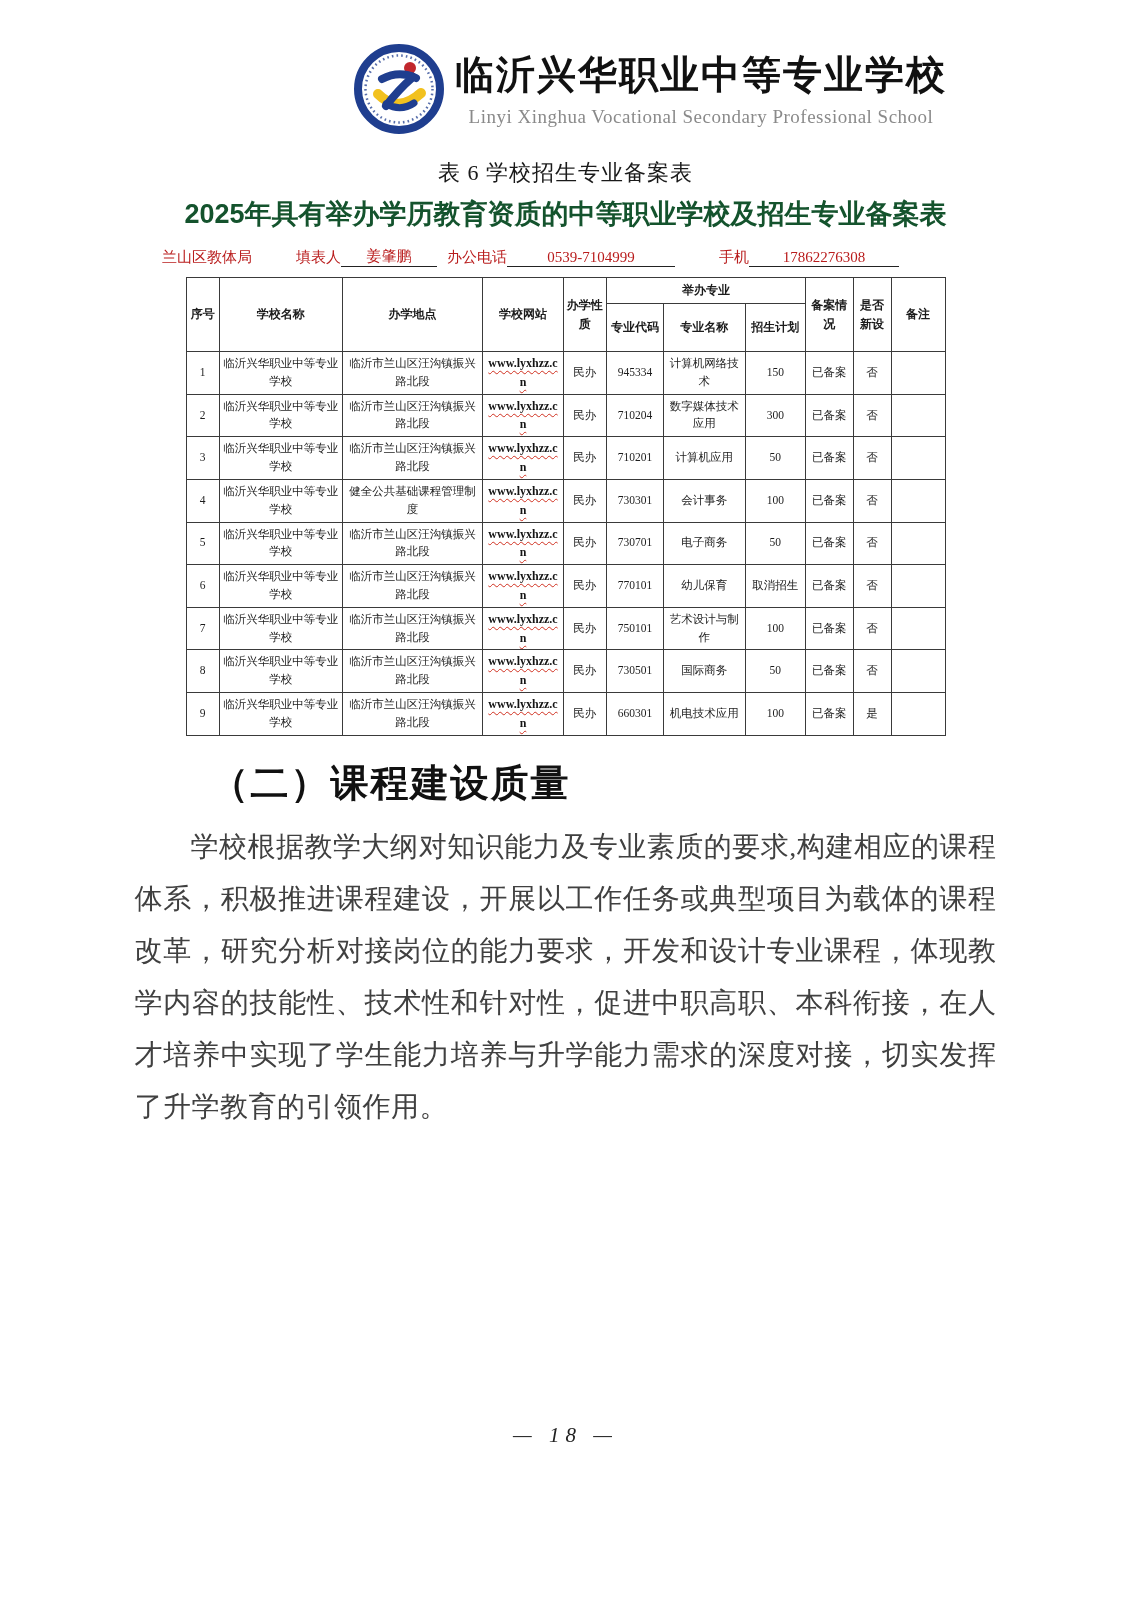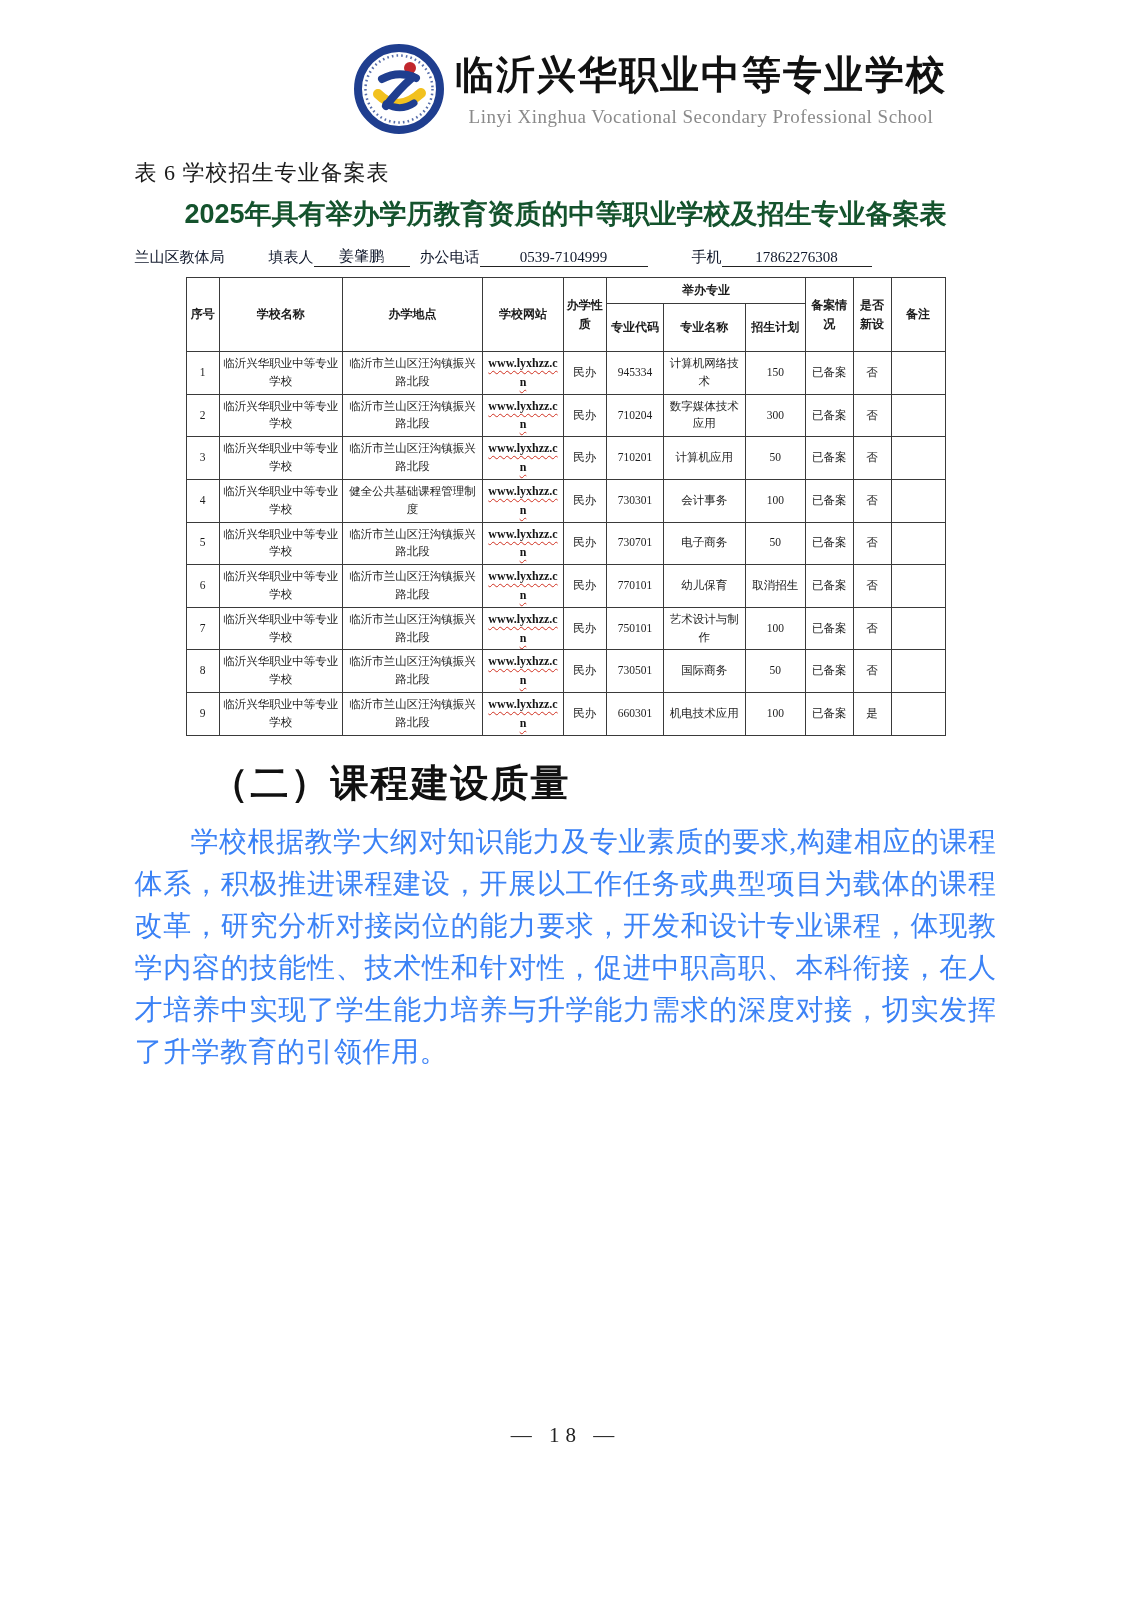--- a/index.html
+++ b/index.html
@@ -38,42 +38,43 @@
     font-size: 19px;
     color: #8a8a8a;
     letter-spacing: 0.5px;
     white-space: nowrap;
   }
 
   
   .content { width: 862px; margin: 0 auto; }
   .caption {
     margin-top: 24px;
+    text-align: center;
     font-size: 22px;
     letter-spacing: 1px;
     color: #1a1a1a;
   }
   .doc-title {
     margin-top: 8px;
     text-align: center;
     font-size: 27px;
     font-weight: bold;
     font-family: "Liberation Sans", "DejaVu Sans", sans-serif;
     color: #14532d;
   }
 
   
   .info-line {
     margin-top: 15px;
     padding-right: 70px;
     display: flex;
-    justify-content: flex-start;
+    justify-content: center;
     align-items: flex-end;
     font-size: 15px;
-    color: #0f172a;
+    color: #b91c1c;
   }
   .info-line .seg { white-space: nowrap; }
   .info-line .gap-lg { width: 44px; }
   .info-line .gap-sm { width: 10px; }
   .fill {
     display: inline-block;
     border-bottom: 1.5px solid #222;
     text-align: center;
     padding: 0 6px;
   }
@@ -119,37 +120,38 @@
   .section-heading {
     margin-top: 22px;
     font-size: 38px;
     font-weight: bold;
     text-indent: 2em;
     letter-spacing: 2px;
     color: #111;
   }
   .para {
     font-size: 28px;
-    line-height: 42px;
+    line-height: 52px;
     text-align: justify;
     text-indent: 2em;
-    color: #3b82f6;
+    color: #404040;
     letter-spacing: 0.5px;
   }
   .para:first-of-type { margin-top: 12px; }
 
   
   .page-footer {
     position: absolute;
     left: 0; right: 0;
     bottom: 152px;
     text-align: center;
     font-size: 21px;
     letter-spacing: 6px;
     color: #222;
+    font-style: italic;
   }
 </style>
 </head>
 <body>
 
 <div class="page">
 
   <header class="school-header">
     <div class="logo-wrap">
       <svg viewBox="0 0 92 92" width="92" height="92">

